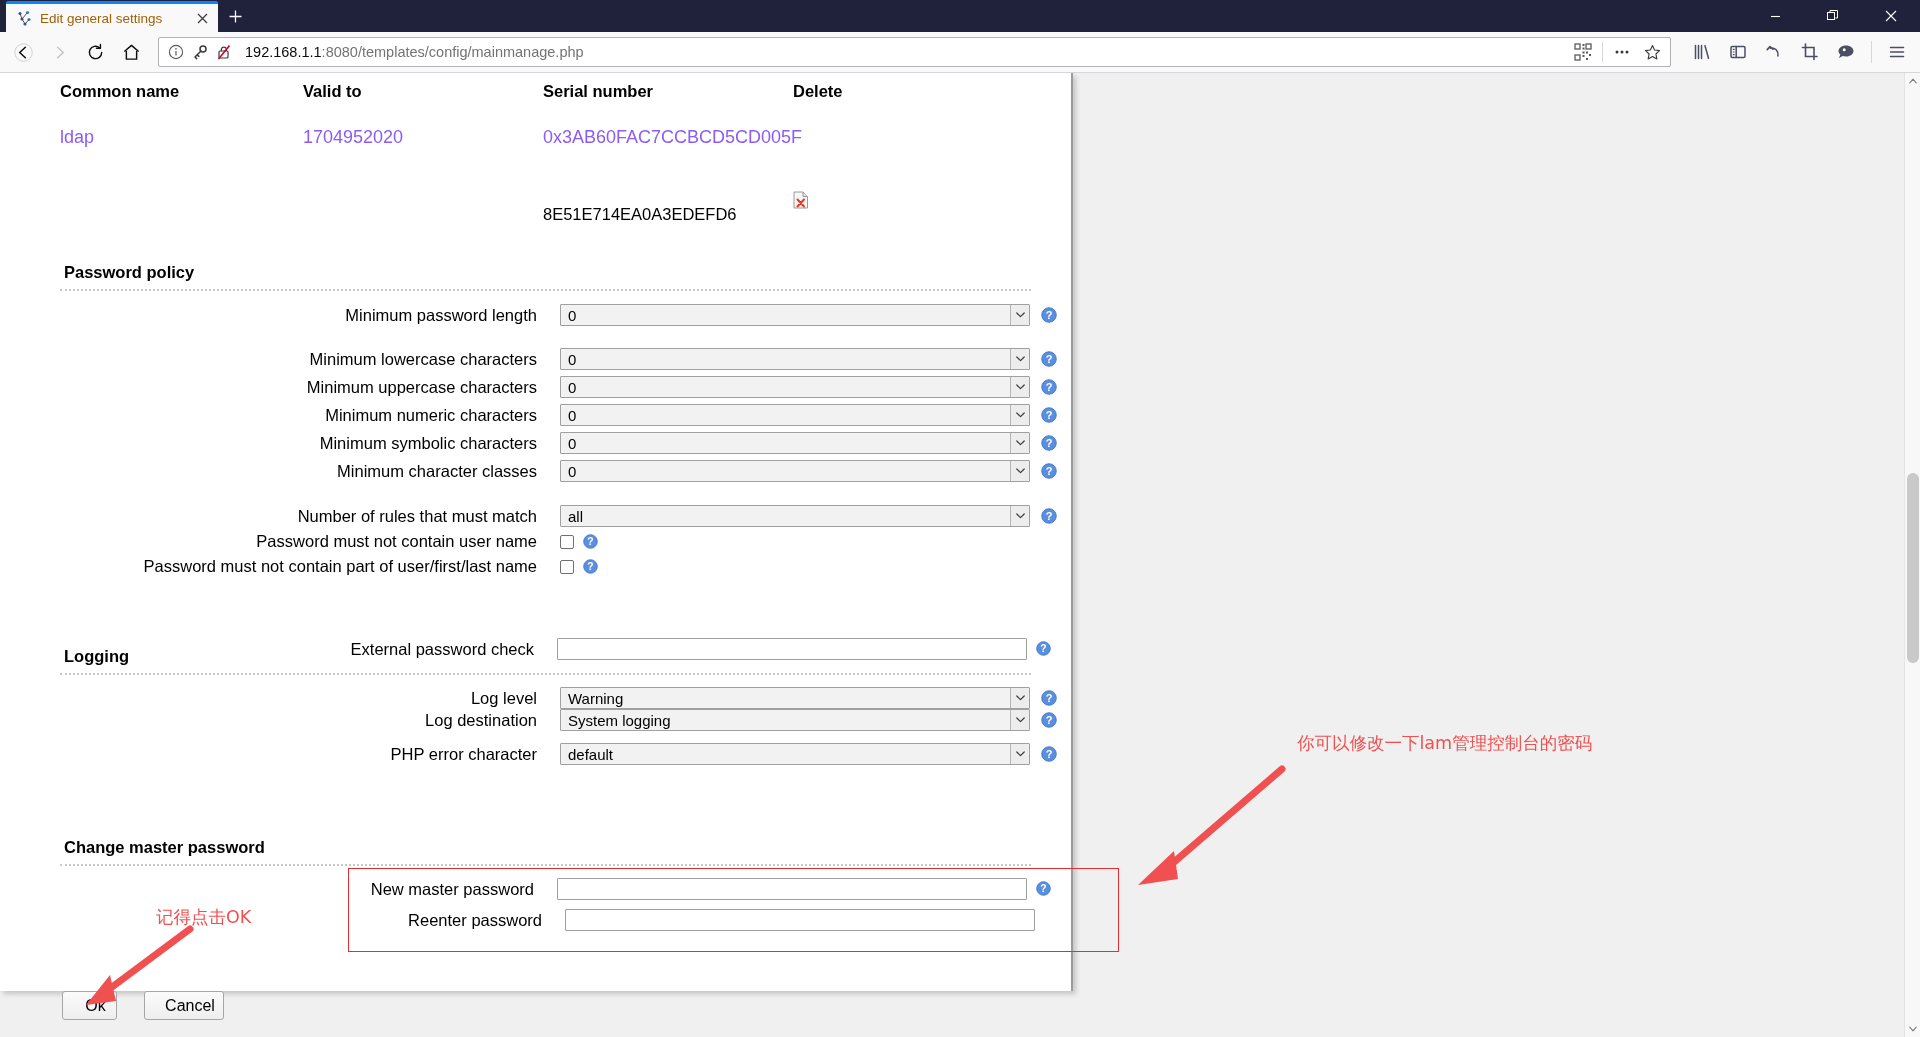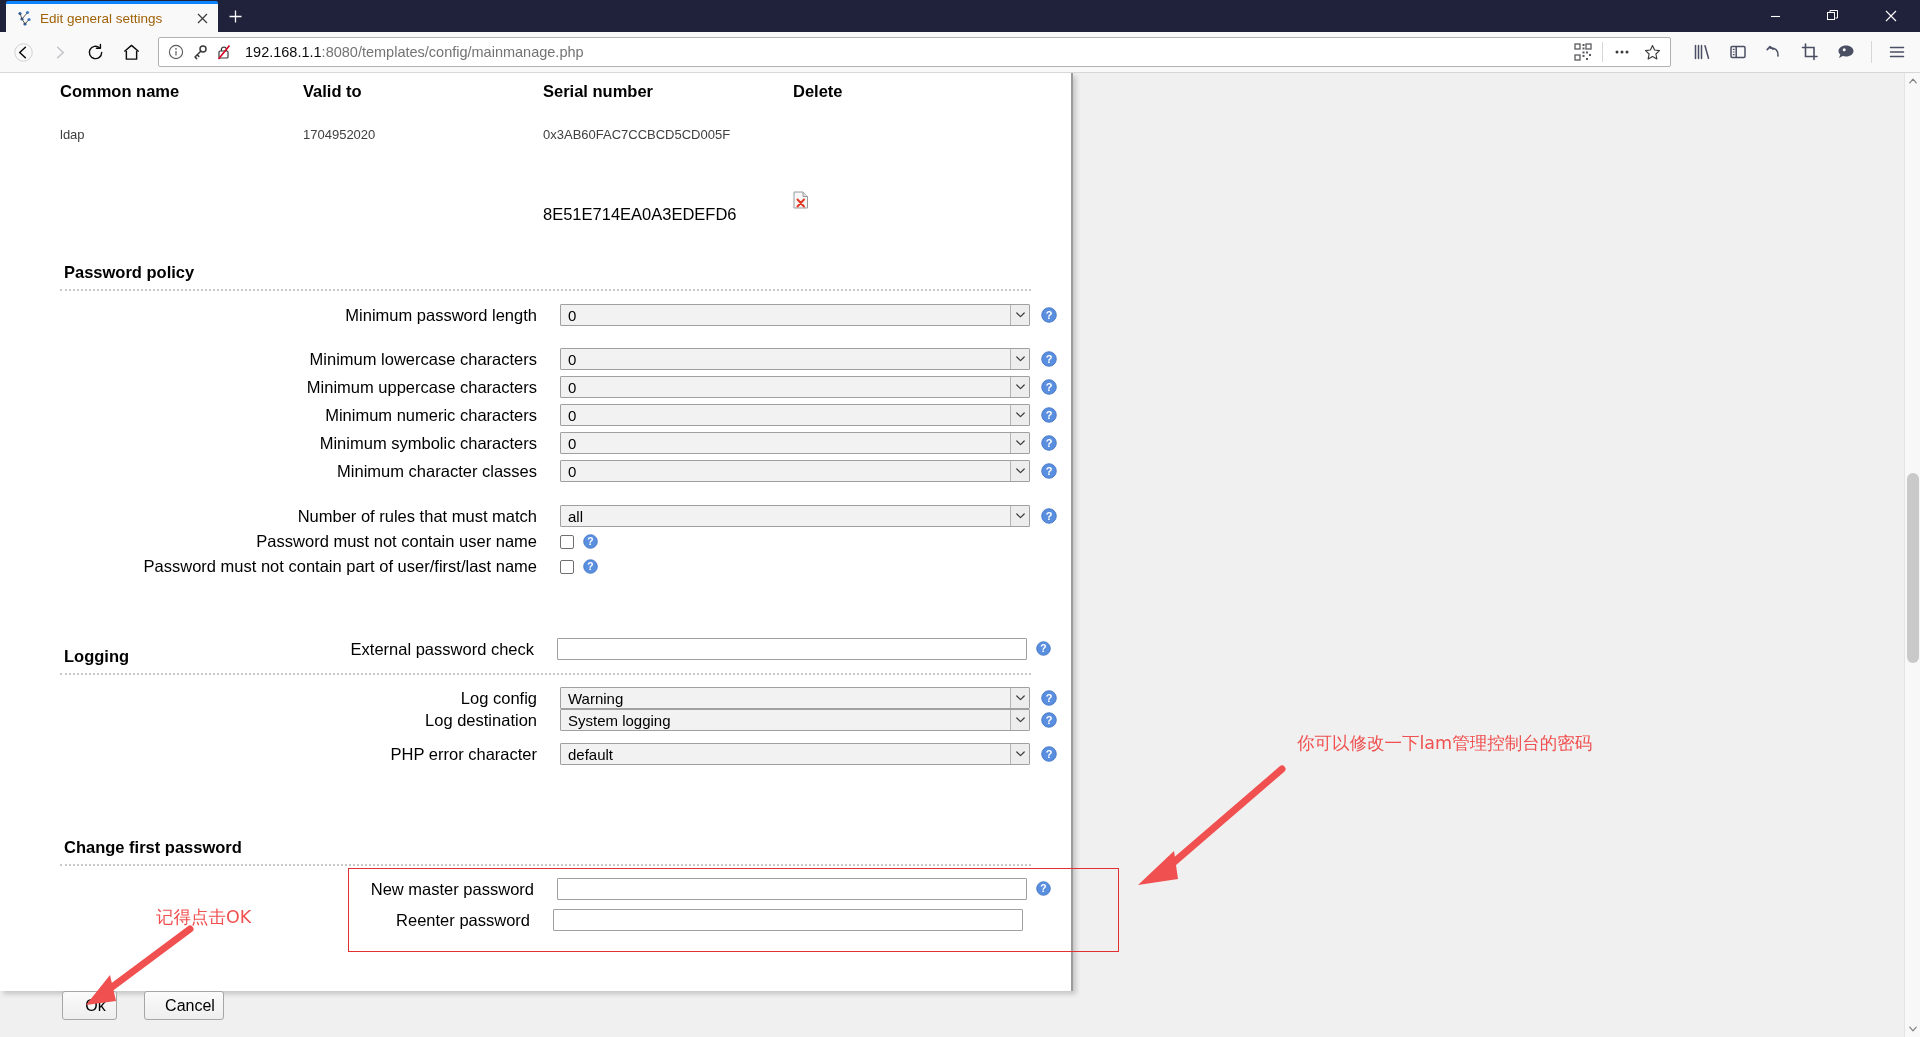--- a/index.html
+++ b/index.html
@@ -84,21 +84,21 @@
     position: absolute; left: 0; top: 0; width: 1073px; height: 918px;
     background: #ffffff; border-right: 2px solid #9b9b9b;
     box-shadow: 3px 3px 5px rgba(0,0,0,0.18);
   }
   .panel-inner { position: relative; width: 100%; height: 100%; }
 
   
   .cert-table { position: absolute; left: 60px; top: 0px; width: 920px; }
   .cert-row { display: flex; }
   .cert-head { font-size: 16.5px; font-weight: bold; color: #000; padding-top: 9px; }
-  .cert-cell { font-size: 13px; color: #404040; padding-top: 26px; }
+  .cert-cell { font-size: 18px; color: #8b5cf6; padding-top: 26px; }
   .c1 { width: 243px; } .c2 { width: 240px; } .c3 { width: 250px; } .c4 { width: 80px; }
   .serial-line2 { position: absolute; left: 543px; top: 132px; font-size: 16.5px; color:#000; }
   .del-icon { position: absolute; left: 793px; top: 118px; width: 16px; height: 18px; }
 
   
   .section-title {
     position: absolute; font-size: 16.5px; font-weight: bold; color: #000;
   }
   .section-rule {
     position: absolute; height: 0; border-top: 2px dotted #c8c8c8;
@@ -516,21 +516,21 @@
                 <circle cx="8" cy="8" r="7.3" fill="#5a8fe0" stroke="#3a6fc0" stroke-width="0.8"></circle>
                 <text x="8" y="12" font-size="11" font-weight="bold" fill="#ffffff" text-anchor="middle" font-family="Liberation Sans, sans-serif">?</text>
               </svg>
           </span>
         </div>
 
         <div class="section-title" style="left:64px; top:574px;">Logging</div>
         <div class="section-rule" style="left:60px; top:600px; width:971px;"></div>
 
         <div class="frow" style="left:60px; top:614px; width:1010px;">
-          <div class="flabel" style="width:500px;">Log config</div>
+          <div class="flabel" style="width:500px;">Log level</div>
           <div class="select-box">
             <span class="sel-val">Warning</span>
             <span class="select-arrow">
               <svg width="9" height="6" viewBox="0 0 9 6">
                   <path d="M0.8 1 L4.5 4.6 L8.2 1" fill="none" stroke="#3a3a3a" stroke-width="1.2" stroke-linecap="round" stroke-linejoin="round"></path>
                 </svg>
             </span>
           </div>
           <span class="help-icon">
             <svg width="16" height="16" viewBox="0 0 16 16">
@@ -569,35 +569,35 @@
             </span>
           </div>
           <span class="help-icon">
             <svg width="16" height="16" viewBox="0 0 16 16">
                 <circle cx="8" cy="8" r="7.3" fill="#5a8fe0" stroke="#3a6fc0" stroke-width="0.8"></circle>
                 <text x="8" y="12" font-size="11" font-weight="bold" fill="#ffffff" text-anchor="middle" font-family="Liberation Sans, sans-serif">?</text>
               </svg>
           </span>
         </div>
 
-        <div class="section-title" style="left:64px; top:765px;">Change first password</div>
+        <div class="section-title" style="left:64px; top:765px;">Change master password</div>
         <div class="section-rule" style="left:60px; top:791px; width:971px;"></div>
 
         <div class="frow" style="left:60px; top:805px; width:1010px;">
           <div class="flabel" style="width:497px;">New master password</div>
           <div class="text-input"></div>
           <span class="help-icon" style="margin-left:9px;">
             <svg width="15" height="15" viewBox="0 0 16 16">
                 <circle cx="8" cy="8" r="7.3" fill="#5a8fe0" stroke="#3a6fc0" stroke-width="0.8"></circle>
                 <text x="8" y="12" font-size="11" font-weight="bold" fill="#ffffff" text-anchor="middle" font-family="Liberation Sans, sans-serif">?</text>
               </svg>
           </span>
         </div>
 
-        <div class="frow" style="left:56px; top:836px; width:1010px;">
+        <div class="frow" style="left:68px; top:836px; width:1010px;">
           <div class="flabel" style="width:497px;">Reenter password</div>
           <div class="text-input"></div>
         </div>
 
         <div class="btn" style="position:absolute; left:62px; top:918px; width:55px;">Ok</div>
         <div class="btn" style="position:absolute; left:144px; top:918px; width:80px;">Cancel</div>
       </div>
     </div>
 
     <div class="red-box" style="left:348px; top:795px; width:771px; height:84px;"></div>

